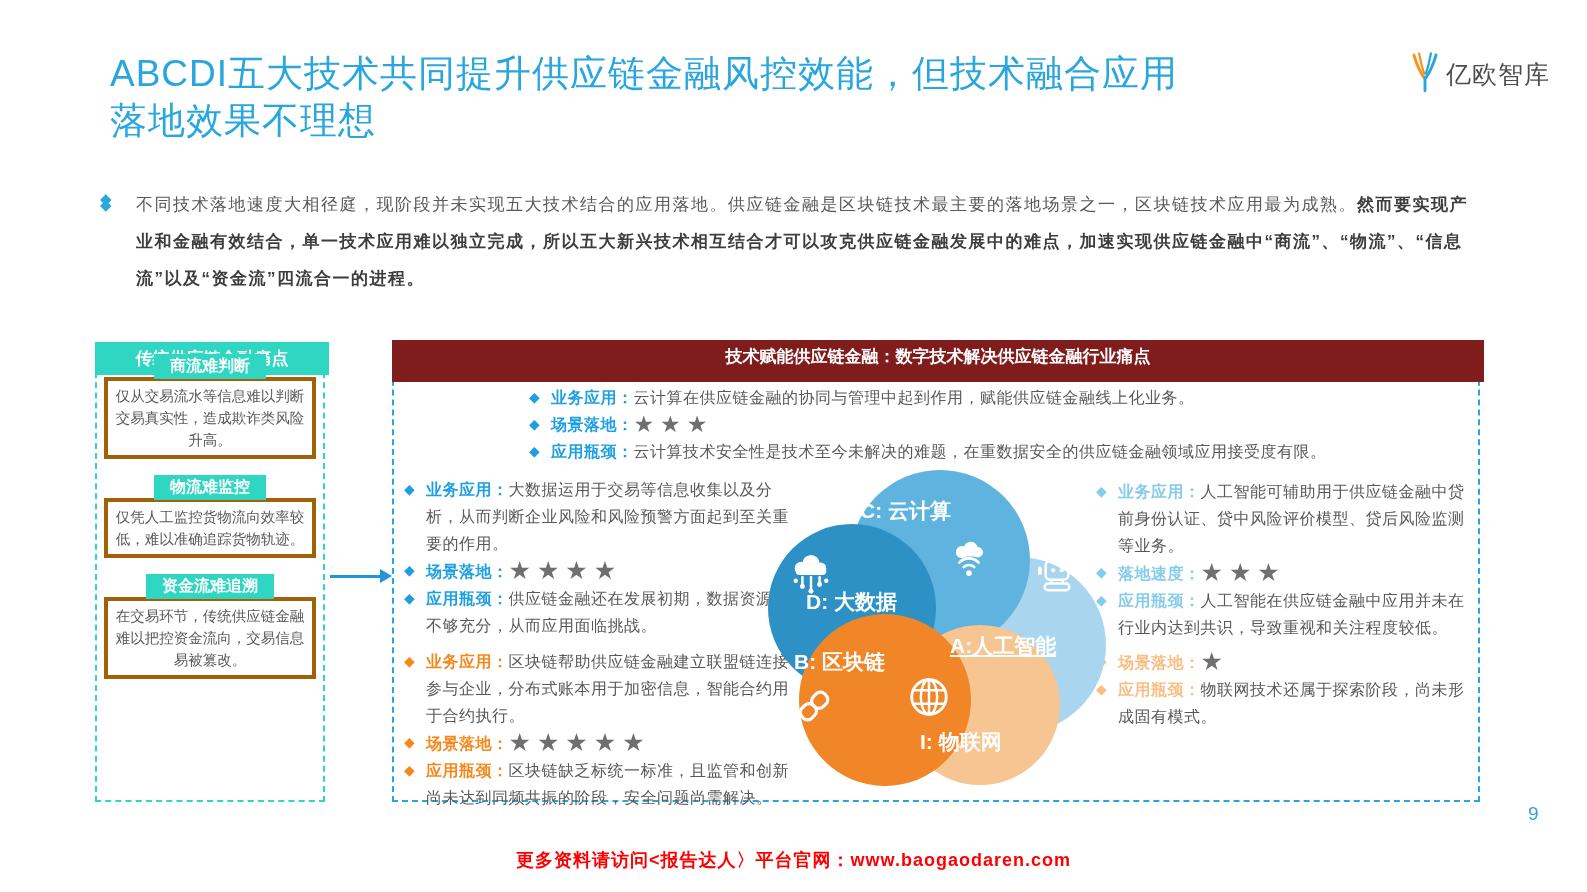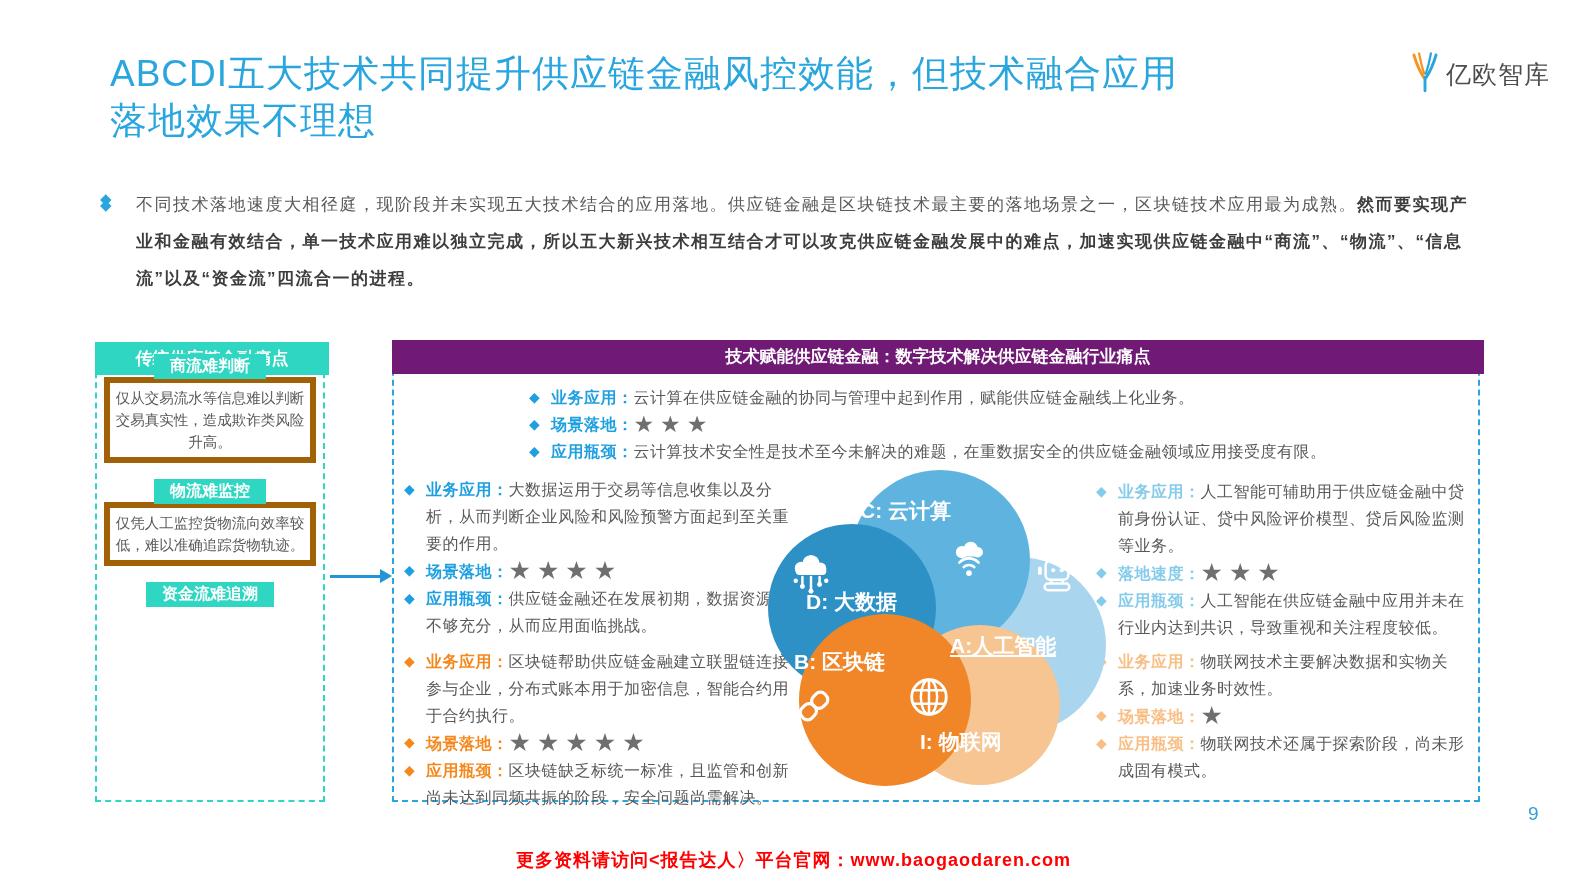--- a/index.html
+++ b/index.html
@@ -25,34 +25,34 @@
   
   .sidebar{left:95px;top:342px;width:230px;height:460px;
            border:2px dashed #2FD6C1;box-sizing:border-box;}
   .sidebar-header{position:absolute;left:-2px;top:-2px;width:234px;height:33px;
                   background:#2FD6C1;color:#fff;font-size:17px;font-weight:600;
                   text-align:center;line-height:33px;box-sizing:border-box;}
   .pain-group{margin:10px 7px 16px 7px;}
   .pain-group:first-of-type{margin-top:42px;}
   .pain-title{width:fit-content;margin:0 auto;background:#2FD6C1;color:#fff;
               font-size:16px;font-weight:600;padding:2px 16px;position:relative;z-index:2;}
-  .pain-desc{border:6px solid #a16207;background:#fff;margin-top:-2px;
+  .pain-desc{border:4px solid #a16207;background:#fff;margin-top:-2px;
              padding:4px 3px;font-size:14.5px;line-height:22px;text-align:center;
              color:#595959;}
 
   
   .arrow-line{left:330px;top:575px;width:52px;height:3px;background:#2196D6;}
   .arrow-head{left:380px;top:569px;width:0;height:0;border-left:12px solid #2196D6;
               border-top:7px solid transparent;border-bottom:7px solid transparent;}
 
   
   .panel{left:392px;top:340px;width:1088px;height:462px;
          border:2px dashed #29A6DE;box-sizing:border-box;}
-  .panel-header{position:absolute;left:-2px;top:-2px;width:1092px;height:34px;
-                background:#701a75;color:#fff;font-size:17px;font-weight:600;
+  .panel-header{position:absolute;left:-2px;top:-2px;width:1092px;height:42px;
+                background:#7f1d1d;color:#fff;font-size:17px;font-weight:600;
                 text-align:center;line-height:34px;box-sizing:border-box;}
 
   .sec{position:absolute;font-size:16px;color:#595959;}
   .sec .row{position:relative;padding-left:22px;line-height:27px;letter-spacing:0.5px;}
   .sec .dm{position:absolute;left:0;top:0;font-size:14px;}
   .sec .lbl{font-weight:bold;}
   .stars{font-family:"DejaVu Sans",sans-serif;color:#6F6F6F;font-size:25px;
          letter-spacing:6px;line-height:27px;vertical-align:-2px;}
   .c-blue  .dm,.c-blue  .lbl{color:#1E9FE0;}
   .c-or    .dm,.c-or    .lbl{color:#F5881D;}
@@ -126,20 +126,21 @@
   <div class="pain-group">
     <div class="pain-title">商流难判断</div>
     <div class="pain-desc">仅从交易流水等信息难以判断交易真实性，造成欺诈类风险升高。</div>
   </div>
   <div class="pain-group">
     <div class="pain-title">物流难监控</div>
     <div class="pain-desc">仅凭人工监控货物流向效率较低，难以准确追踪货物轨迹。</div>
   </div>
   <div class="pain-group">
     <div class="pain-title">资金流难追溯</div>
+    <div class="pain-desc">在交易环节，传统供应链金融难以把控资金流向，交易信息易被篡改。</div>
   </div>
 </div>
 
 <div class="abs arrow-line"></div>
 <div class="abs arrow-head"></div>
 
 <div class="abs panel">
   <div class="panel-header">技术赋能供应链金融：数字技术解决供应链金融行业痛点</div>
 
   <div class="sec sec-cloud c-blue">
@@ -196,24 +197,20 @@
       <span class="dm">◆</span>
       <span class="lbl">落地速度：</span><span class="stars">★★★</span>
     </div>
     <div class="row">
       <span class="dm">◆</span>
       <span class="lbl">应用瓶颈：</span><span>人工智能在供应链金融中应用并未在行业内达到共识，导致重视和关注程度较低。</span>
     </div>
   </div>
 
   <div class="sec sec-iot c-lor">
-    <div class="row">
-      <span class="dm">◆</span>
-      <span class="lbl">业务应用：</span><span>物联网技术主要解决数据和实物关系，加速业务时效性。</span>
-    </div>
     <div class="row">
       <span class="dm">◆</span>
       <span class="lbl">场景落地：</span><span class="stars">★</span>
     </div>
     <div class="row">
       <span class="dm">◆</span>
       <span class="lbl">应用瓶颈：</span><span>物联网技术还属于探索阶段，尚未形成固有模式。</span>
     </div>
   </div>
 

